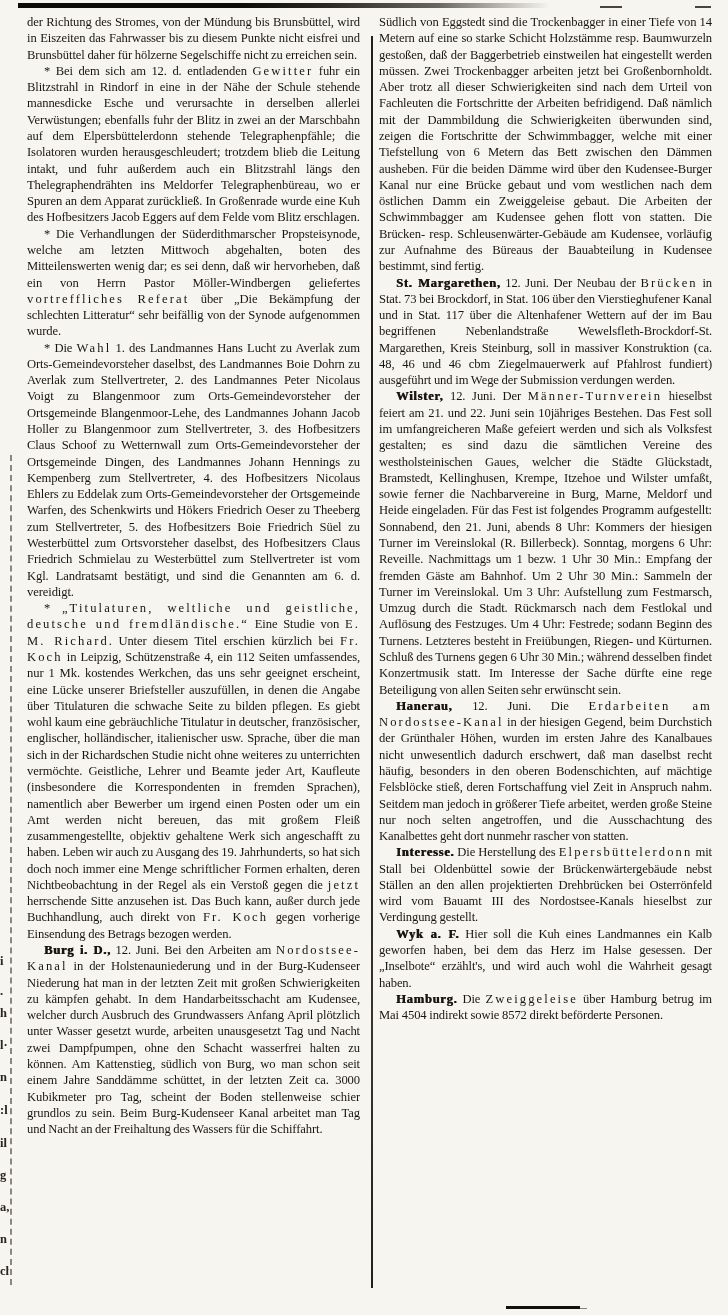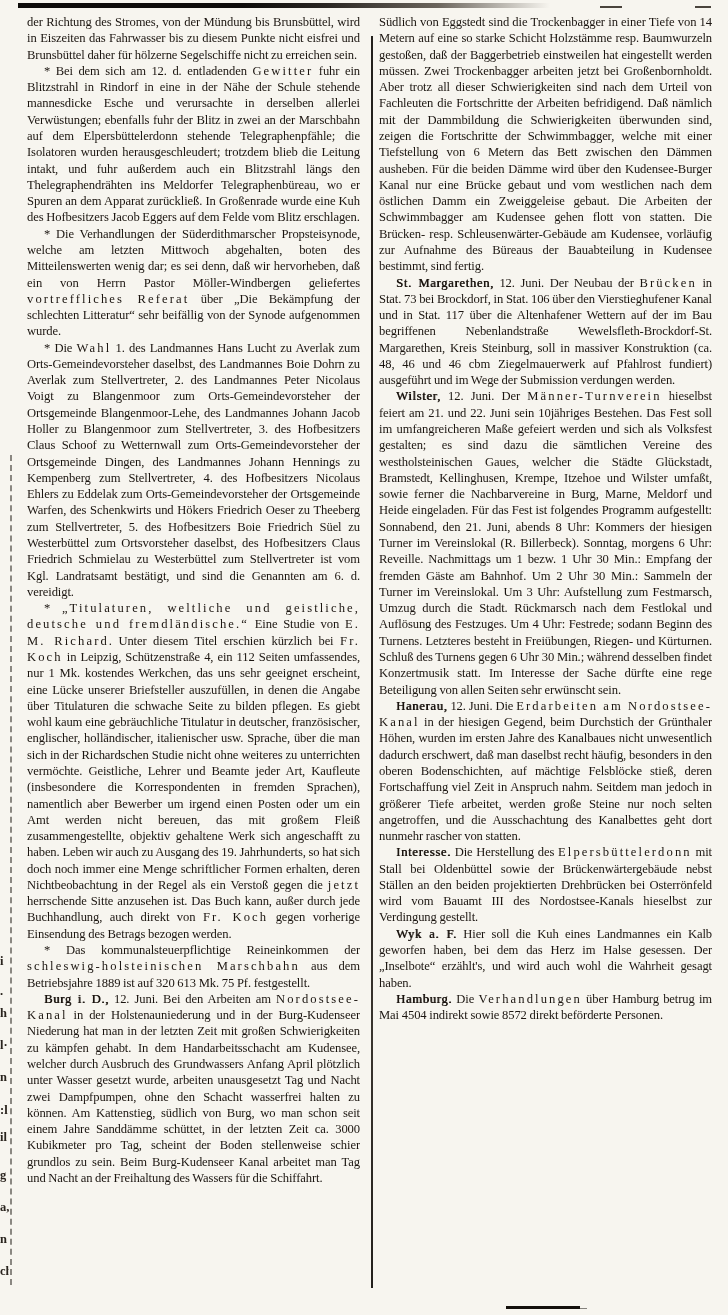--- a/index.html
+++ b/index.html
@@ -16,61 +16,60 @@
   .edge-strip{position:absolute;left:0;top:940px;width:9px;height:350px;overflow:hidden;}
   .frag{position:absolute;left:0;font-size:12.5px;color:#2a241e;}
   .col{position:absolute;top:14px;height:1298px;overflow:hidden;text-align:justify;
        font-size:12.6px;line-height:16.28px;letter-spacing:-0.1px;word-spacing:-0.3px;}
   .col-left{left:27px;width:333px;}
   .col-right{left:379px;width:333px;}
   p.para{margin:0;padding:0;}
   p.ind{text-indent:17px;}
   .n{font-weight:normal;}
   .sp{font-weight:normal;letter-spacing:2.1px;}
-  .hd{font-weight:normal;letter-spacing:0.7px;text-shadow:0.6px 0 0 currentColor;}
+  .hd{font-weight:bold;letter-spacing:0.7px;text-shadow:0.6px 0 0 currentColor;}
   .end-rule{position:absolute;left:506px;top:1306px;width:74px;height:3px;background:#14100c;
             box-shadow:8px 1px 0 -1px rgba(20,16,12,.5);}
 </style>
 </head>
 <body>
 
 <div class="sheet">
   <div class="top-rule"></div>
   <div class="top-dash" style="left:600px;width:22px;"></div>
   <div class="top-dash" style="left:695px;width:16px;"></div>
 
   <div class="col-divider"></div>
   <div class="left-dash-line"></div>
   <div class="edge-strip">
       <span class="frag" style="top: 14px;">i</span>
       <span class="frag" style="top: 44px;">.</span>
       <span class="frag" style="top: 66px;">h</span>
       <span class="frag" style="top: 98px;">l·</span>
       <span class="frag" style="top: 130px;">n</span>
       <span class="frag" style="top: 163px;">:l</span>
-      <span class="frag" style="top: 190px;">il</span>
+      <span class="frag" style="top: 196px;">il</span>
       <span class="frag" style="top: 228px;">g</span>
       <span class="frag" style="top: 260px;">a,</span>
       <span class="frag" style="top: 292px;">n</span>
       <span class="frag" style="top: 324px;">ch</span>
     </div>
 
   <div class="col col-left">
       <p class="para"><span class="n">der Richtung des Stromes, von der Mündung bis Brunsbüttel, wird in Eiszeiten das Fahrwasser bis zu diesem Punkte nicht eisfrei und Brunsbüttel daher für hölzerne Segelschiffe nicht zu erreichen sein.</span></p>
       <p class="para ind"><span class="n">* Bei dem sich am 12. d. entladenden </span><span class="sp">Gewitter</span><span class="n"> fuhr ein Blitzstrahl in Rindorf in eine in der Nähe der Schule stehende mannesdicke Esche und verursachte in derselben allerlei Verwüstungen; ebenfalls fuhr der Blitz in zwei an der Marschbahn auf dem Elpersbüttelerdonn stehende Telegraphenpfähle; die Isolatoren wurden herausgeschleudert; trotzdem blieb die Leitung intakt, und fuhr außerdem auch ein Blitzstrahl längs den Thelegraphendrähten ins Meldorfer Telegraphenbüreau, wo er Spuren an dem Apparat zurückließ. In Großenrade wurde eine Kuh des Hofbesitzers Jacob Eggers auf dem Felde vom Blitz erschlagen.</span></p>
       <p class="para ind"><span class="n">* Die Verhandlungen der Süderdithmarscher Propsteisynode, welche am letzten Mittwoch abgehalten, boten des Mitteilenswerten wenig dar; es sei denn, daß wir hervorheben, daß ein von Herrn Pastor Möller-Windbergen geliefertes </span><span class="sp">vortreffliches Referat</span><span class="n"> über „Die Bekämpfung der schlechten Litteratur“ sehr beifällig von der Synode aufgenommen wurde.</span></p>
       <p class="para ind"><span class="n">* Die </span><span class="sp">Wahl</span><span class="n"> 1. des Landmannes Hans Lucht zu Averlak zum Orts-Gemeindevorsteher daselbst, des Landmannes Boie Dohrn zu Averlak zum Stellvertreter, 2. des Landmannes Peter Nicolaus Voigt zu Blangenmoor zum Orts-Gemeindevorsteher der Ortsgemeinde Blangenmoor-Lehe, des Landmannes Johann Jacob Holler zu Blangenmoor zum Stellvertreter, 3. des Hofbesitzers Claus Schoof zu Wetternwall zum Orts-Gemeindevorsteher der Ortsgemeinde Dingen, des Landmannes Johann Hennings zu Kempenberg zum Stellvertreter, 4. des Hofbesitzers Nicolaus Ehlers zu Eddelak zum Orts-Gemeindevorsteher der Ortsgemeinde Warfen, des Schenkwirts und Hökers Friedrich Oeser zu Theeberg zum Stellvertreter, 5. des Hofbesitzers Boie Friedrich Süel zu Westerbüttel zum Ortsvorsteher daselbst, des Hofbesitzers Claus Friedrich Schmielau zu Westerbüttel zum Stellvertreter ist vom Kgl. Landratsamt bestätigt, und sind die Genannten am 6. d. vereidigt.</span></p>
       <p class="para ind"><span class="n">* </span><span class="sp">„Titulaturen, weltliche und geistliche, deutsche und fremdländische.“</span><span class="n"> Eine Studie von </span><span class="sp">E. M. Richard</span><span class="n">. Unter diesem Titel erschien kürzlich bei </span><span class="sp">Fr. Koch</span><span class="n"> in Leipzig, Schützenstraße 4, ein 112 Seiten umfassendes, nur 1 Mk. kostendes Werkchen, das uns sehr geeignet erscheint, eine Lücke unserer Briefsteller auszufüllen, in denen die Angabe über Titulaturen die schwache Seite zu bilden pflegen. Es giebt wohl kaum eine gebräuchliche Titulatur in deutscher, französischer, englischer, holländischer, italienischer usw. Sprache, über die man sich in der Richardschen Studie nicht ohne weiteres zu unterrichten vermöchte. Geistliche, Lehrer und Beamte jeder Art, Kaufleute (insbesondere die Korrespondenten in fremden Sprachen), namentlich aber Bewerber um irgend einen Posten oder um ein Amt werden nicht bereuen, das mit großem Fleiß zusammengestellte, objektiv gehaltene Werk sich angeschafft zu haben. Leben wir auch zu Ausgang des 19. Jahrhunderts, so hat sich doch noch immer eine Menge schriftlicher Formen erhalten, deren Nichtbeobachtung in der Regel als ein Verstoß gegen die </span><span class="sp">jetzt</span><span class="n"> herrschende Sitte anzusehen ist. Das Buch kann, außer durch jede Buchhandlung, auch direkt von </span><span class="sp">Fr. Koch</span><span class="n"> gegen vorherige Einsendung des Betrags bezogen werden.</span></p>
-      <p class="para ind"><span class="n">* Das kommunalsteuerpflichtige Reineinkommen der </span><span class="sp">schleswig-holsteinischen Marschbahn</span><span class="n"> aus dem Betriebsjahre 1889 ist auf 320 613 Mk. 75 Pf. festgestellt.</span></p>
       <p class="para ind"><span class="hd">Burg i. D.,</span><span class="n"> 12. Juni. Bei den Arbeiten am </span><span class="sp">Nordostsee-Kanal</span><span class="n"> in der Holstenauniederung und in der Burg-Kudenseer Niederung hat man in der letzten Zeit mit großen Schwierigkeiten zu kämpfen gehabt. In dem Handarbeitsschacht am Kudensee, welcher durch Ausbruch des Grundwassers Anfang April plötzlich unter Wasser gesetzt wurde, arbeiten unausgesetzt Tag und Nacht zwei Dampfpumpen, ohne den Schacht wasserfrei halten zu können. Am Kattenstieg, südlich von Burg, wo man schon seit einem Jahre Sanddämme schüttet, in der letzten Zeit ca. 3000 Kubikmeter pro Tag, scheint der Boden stellenweise schier grundlos zu sein. Beim Burg-Kudenseer Kanal arbeitet man Tag und Nacht an der Freihaltung des Wassers für die Schiffahrt.</span></p>
     </div>
   <div class="col col-right">
       <p class="para"><span class="n">Südlich von Eggstedt sind die Trockenbagger in einer Tiefe von 14 Metern auf eine so starke Schicht Holzstämme resp. Baumwurzeln gestoßen, daß der Baggerbetrieb einstweilen hat eingestellt werden müssen. Zwei Trockenbagger arbeiten jetzt bei Großenbornholdt. Aber trotz all dieser Schwierigkeiten sind nach dem Urteil von Fachleuten die Fortschritte der Arbeiten befridigend. Daß nämlich mit der Dammbildung die Schwierigkeiten überwunden sind, zeigen die Fortschritte der Schwimmbagger, welche mit einer Tiefstellung von 6 Metern das Bett zwischen den Dämmen ausheben. Für die beiden Dämme wird über den Kudensee-Burger Kanal nur eine Brücke gebaut und vom westlichen nach dem östlichen Damm ein Zweiggeleise gebaut. Die Arbeiten der Schwimmbagger am Kudensee gehen flott von statten. Die Brücken- resp. Schleusenwärter-Gebäude am Kudensee, vorläufig zur Aufnahme des Büreaus der Bauabteilung in Kudensee bestimmt, sind fertig.</span></p>
       <p class="para ind"><span class="hd">St. Margarethen,</span><span class="n"> 12. Juni. Der Neubau der </span><span class="sp">Brücken</span><span class="n"> in Stat. 73 bei Brockdorf, in Stat. 106 über den Vierstieghufener Kanal und in Stat. 117 über die Altenhafener Wettern auf der im Bau begriffenen Nebenlandstraße Wewelsfleth-Brockdorf-St. Margarethen, Kreis Steinburg, soll in massiver Konstruktion (ca. 48, 46 und 46 cbm Ziegelmauerwerk auf Pfahlrost fundiert) ausgeführt und im Wege der Submission verdungen werden.</span></p>
       <p class="para ind"><span class="hd">Wilster,</span><span class="n"> 12. Juni. Der </span><span class="sp">Männer-Turnverein</span><span class="n"> hieselbst feiert am 21. und 22. Juni sein 10jähriges Bestehen. Das Fest soll im umfangreicheren Maße gefeiert werden und sich als Volksfest gestalten; es sind dazu die sämtlichen Vereine des westholsteinischen Gaues, welcher die Städte Glückstadt, Bramstedt, Kellinghusen, Krempe, Itzehoe und Wilster umfaßt, sowie ferner die Nachbarvereine in Burg, Marne, Meldorf und Heide eingeladen. Für das Fest ist folgendes Programm aufgestellt: Sonnabend, den 21. Juni, abends 8 Uhr: Kommers der hiesigen Turner im Vereinslokal (R. Billerbeck). Sonntag, morgens 6 Uhr: Reveille. Nachmittags um 1 bezw. 1 Uhr 30 Min.: Empfang der fremden Gäste am Bahnhof. Um 2 Uhr 30 Min.: Sammeln der Turner im Vereinslokal. Um 3 Uhr: Aufstellung zum Festmarsch, Umzug durch die Stadt. Rückmarsch nach dem Festlokal und Auflösung des Festzuges. Um 4 Uhr: Festrede; sodann Beginn des Turnens. Letzteres besteht in Freiübungen, Riegen- und Kürturnen. Schluß des Turnens gegen 6 Uhr 30 Min.; während desselben findet Konzertmusik statt. Im Interesse der Sache dürfte eine rege Beteiligung von allen Seiten sehr erwünscht sein.</span></p>
       <p class="para ind"><span class="hd">Hanerau,</span><span class="n"> 12. Juni. Die </span><span class="sp">Erdarbeiten am Nordostsee-Kanal</span><span class="n"> in der hiesigen Gegend, beim Durchstich der Grünthaler Höhen, wurden im ersten Jahre des Kanalbaues nicht unwesentlich dadurch erschwert, daß man daselbst recht häufig, besonders in den oberen Bodenschichten, auf mächtige Felsblöcke stieß, deren Fortschaffung viel Zeit in Anspruch nahm. Seitdem man jedoch in größerer Tiefe arbeitet, werden große Steine nur noch selten angetroffen, und die Ausschachtung des Kanalbettes geht dort nunmehr rascher von statten.</span></p>
-      <p class="para ind"><span class="hd">Interesse.</span><span class="n"> Die Herstellung des </span><span class="sp">Elpersbüttelerdonn</span><span class="n"> mit Stall bei Oldenbüttel sowie der Brückenwärtergebäude nebst Ställen an den beiden projektierten Drehbrücken bei Osterrönfeld wird vom Bauamt III des Nordostsee-Kanals hieselbst zur Verdingung gestellt.</span></p>
+      <p class="para ind"><span class="hd">Interesse.</span><span class="n"> Die Herstellung des </span><span class="sp">Elpersbüttelerdonn</span><span class="n"> mit Stall bei Oldenbüttel sowie der Brückenwärtergebäude nebst Ställen an den allen projektierten Drehbrücken bei Osterrönfeld wird vom Bauamt III des Nordostsee-Kanals hieselbst zur Verdingung gestellt.</span></p>
       <p class="para ind"><span class="hd">Wyk a. F.</span><span class="n"> Hier soll die Kuh eines Landmannes ein Kalb geworfen haben, bei dem das Herz im Halse gesessen. Der „Inselbote“ erzählt's, und wird auch wohl die Wahrheit gesagt haben.</span></p>
-      <p class="para ind"><span class="hd">Hamburg.</span><span class="n"> Die </span><span class="sp">Verhandlungen</span><span class="n"> über Hamburg betrug im Mai 4504 indirekt sowie 8572 direkt beförderte Personen.</span></p>
+      <p class="para ind"><span class="hd">Hamburg.</span><span class="n"> Die </span><span class="sp">Zweiggeleise</span><span class="n"> über Hamburg betrug im Mai 4504 indirekt sowie 8572 direkt beförderte Personen.</span></p>
     </div>
 
   <div class="end-rule"></div>
 </div>
 
 </body></html>

